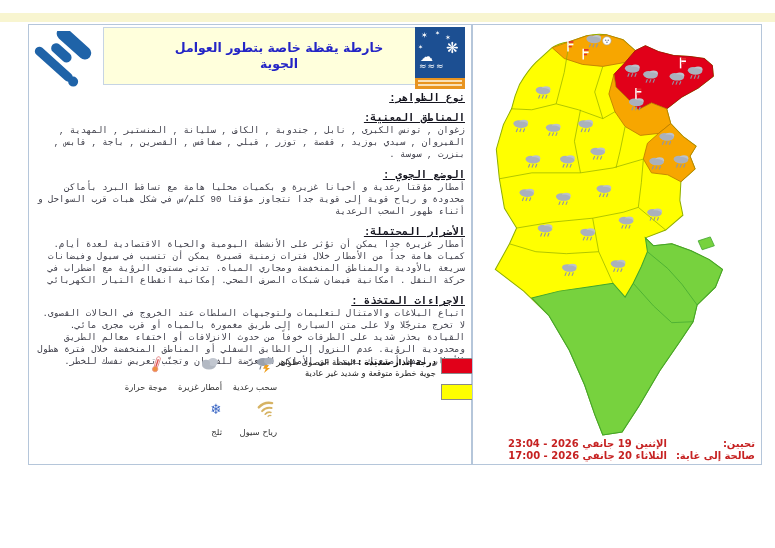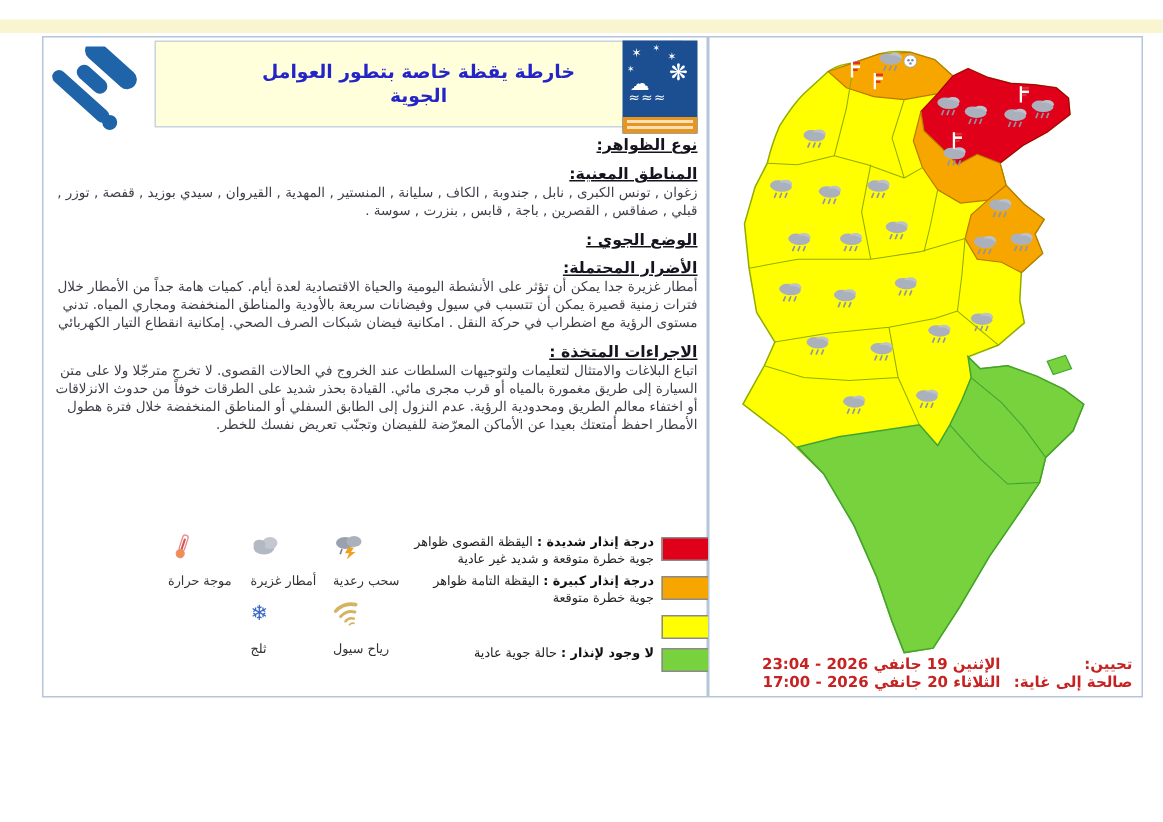--- a/index.html
+++ b/index.html
@@ -15,28 +15,28 @@
   
   .titlebox{position:absolute;left:74px;top:2px;width:352px;height:58px;background:#ffffdc;
     border:1px solid #c6d4e4;display:flex;align-items:center;justify-content:center;box-sizing:border-box;}
   .title{font-weight:bold;font-size:12.5px;line-height:16px;text-align:center;width:230px;direction:rtl;}
   .minlogo{position:absolute;left:4px;top:6px;}
   .inmlogo{position:absolute;right:6px;top:2px;width:50px;height:62px;background:#1c4f92;overflow:hidden;}
   .inmlogo span{position:absolute;color:#ffffff;}
   .inm-strip{position:absolute;left:0;bottom:0;width:50px;height:11px;background:#e89420;}
   .inm-strip i{display:block;height:2px;margin:2px 3px 0 3px;background:#fdf3dd;opacity:.8;}
   
-  .sections{position:absolute;left:8px;right:6px;top:66px;direction:rtl;text-align:right;}
+  .sections{position:absolute;left:8px;right:6px;top:66px;direction:rtl;text-align:right;font-family:Liberation Mono, monospace;}
   .sec{margin-bottom:7px;}
   .sec .h{font-size:10.5px;font-weight:bold;color:#14141e;text-decoration:underline;margin-bottom:1px;}
   .sec .t{font-size:9px;line-height:12px;color:#3f3f4a;}
   
   .iconlegend{position:absolute;left:20px;top:330px;width:228px;direction:rtl;}
   .ilrow{display:flex;flex-direction:row;}
-  .li{width:55px;text-align:left;margin-bottom:6px;}
+  .li{width:55px;text-align:right;margin-bottom:6px;}
   .li .ic{display:block;height:20px;}
   .li .lbl{font-size:8.5px;color:#333333;}
   .snowglyph{font-size:14px;color:#3a66c4;line-height:18px;}
   
   .colorlegend{position:absolute;left:246px;top:332px;width:198px;direction:rtl;}
   .crow{display:flex;align-items:flex-start;margin-bottom:5px;}
   .sw{flex:0 0 30px;height:14px;border:1px solid #8a8a8a;margin-left:5px;margin-top:1px;}
   .ct{font-size:8.5px;line-height:10.5px;color:#222222;text-align:right;}
   .ct .bold{font-weight:bold;color:#111111;}
   
@@ -83,20 +83,21 @@
   <div class="sections">
     <div class="sec">
       <div class="h">نوع الظواهر:</div>
     </div>
     <div class="sec">
       <div class="h">المناطق المعنية:</div>
       <div class="t">زغوان , تونس الكبرى , نابل , جندوبة , الكاف , سليانة , المنستير , المهدية , القيروان , سيدي بوزيد , قفصة , توزر , قبلي , صفاقس , القصرين , باجة , قابس , بنزرت , سوسة .</div>
     </div>
     <div class="sec">
       <div class="h">الوضع الجوي :</div>
+      <div class="t">أمطار مؤقتا رعدية و أحيانا غزيرة و بكميات محليا هامة مع تساقط البرد بأماكن محدودة و رياح قوية إلى قوية جدا تتجاوز مؤقتا 90 كلم/س في شكل هبات قرب السواحل و أثناء ظهور السحب الرعدية</div>
     </div>
     <div class="sec">
       <div class="h">الأضرار المحتملة:</div>
       <div class="t">أمطار غزيرة جدا يمكن أن تؤثر على الأنشطة اليومية والحياة الاقتصادية لعدة أيام. كميات هامة جداً من الأمطار خلال فترات زمنية قصيرة يمكن أن تتسبب في سيول وفيضانات سريعة بالأودية والمناطق المنخفضة ومجاري المياه. تدني مستوى الرؤية مع اضطراب في حركة النقل . امكانية فيضان شبكات الصرف الصحي. إمكانية انقطاع التيار الكهربائي</div>
     </div>
     <div class="sec">
       <div class="h">الاجراءات المتخذة :</div>
       <div class="t">اتباع البلاغات والامتثال لتعليمات ولتوجيهات السلطات عند الخروج في الحالات القصوى. لا تخرج مترجّلا ولا على متن السيارة إلى طريق مغمورة بالمياه أو قرب مجرى مائي. القيادة بحذر شديد على الطرقات خوفاً من حدوث الانزلاقات أو اختفاء معالم الطريق ومحدودية الرؤية. عدم النزول إلى الطابق السفلي أو المناطق المنخفضة خلال فترة هطول الأمطار احفظ أمتعتك بعيدا عن الأماكن المعرّضة للفيضان وتجنّب تعريض نفسك للخطر.</div>
     </div>
   </div>
@@ -159,33 +160,21 @@
   </div>
 
   <div class="colorlegend">
     <div class="crow">
       <span class="sw" style="background-color: rgb(225, 0, 25);"></span>
       <div class="ct">
         <span class="bold">درجة إنذار شديدة :</span> <span>اليقظة القصوى ظواهر جوية خطرة متوقعة و شديد غير عادية</span>
       </div>
     </div>
     <div class="crow">
-      <span class="sw" style="background-color: rgb(247, 166, 0);"></span>
-      <div class="ct">
-        <span class="bold">درجة إنذار كبيرة :</span> <span>اليقظة التامة ظواهر جوية خطرة متوقعة</span>
-      </div>
-    </div>
-    <div class="crow">
       <span class="sw" style="background-color: rgb(255, 255, 0);"></span>
-    </div>
-    <div class="crow">
-      <span class="sw" style="background-color: rgb(119, 210, 62);"></span>
-      <div class="ct">
-        <span class="bold">لا وجود لإنذار :</span> <span>حالة جوية عادية</span>
-      </div>
     </div>
   </div>
 </div>
 
 <div class="panel rightcol">
   <svg class="map" width="288" height="413" viewBox="0 0 284 419" preserveAspectRatio="none">
     <defs>
       <g id="rcl">
         <ellipse cx="5" cy="4" rx="5.2" ry="3.4" fill="#aab1bd"></ellipse>
         <ellipse cx="10" cy="3.2" rx="4.4" ry="3" fill="#bcc2cb"></ellipse>

